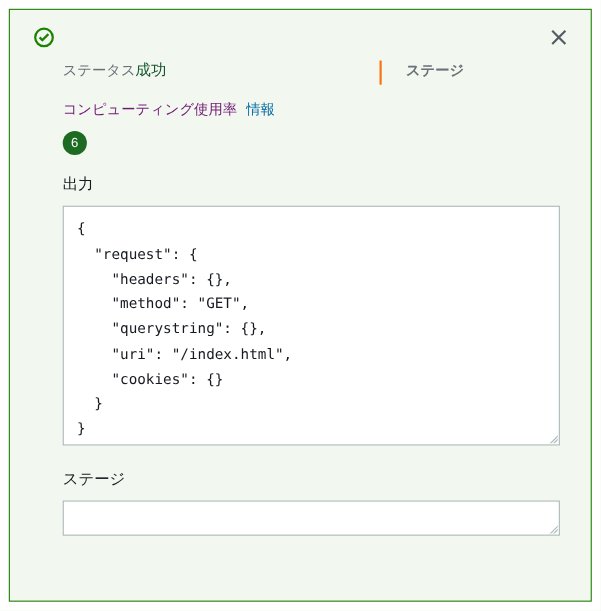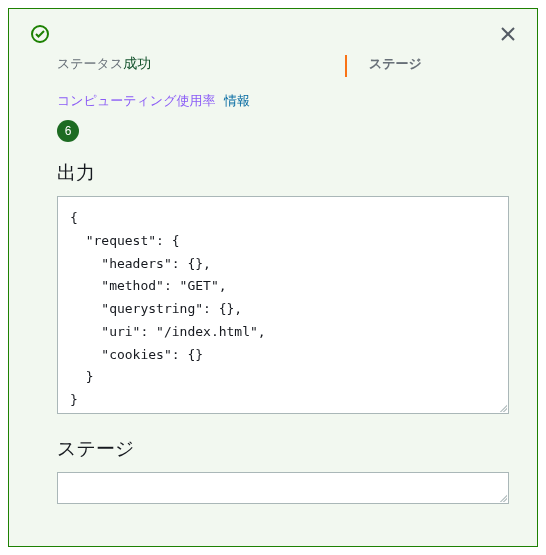--- a/index.html
+++ b/index.html
@@ -78,21 +78,21 @@
   .meta-value {
     font-size: 14px;
     color: #14532d;
   }
   .compute-row {
     margin-left: 26px;
     margin-bottom: 6px;
   }
   .compute-label {
     font-size: 13px;
-    color: #8b5cf6;
+    color: #701a75;
   }
   .info-link {
     font-size: 13px;
     color: #0369a1;
     margin-left: 4px;
     cursor: pointer;
   }
   .badge {
     display: inline-flex;
     align-items: center;
@@ -101,21 +101,21 @@
     color: #fff;
     width: 22px;
     height: 22px;
     border-radius: 50%;
     font-size: 12px;
     margin-left: 26px;
     margin-top: 4px;
     margin-bottom: 18px;
   }
   .section-title {
-    font-size: 19px;
+    font-size: 14px;
     font-weight: 400;
     color: #16191f;
     margin-left: 26px;
     margin-bottom: 10px;
   }
   .output-box, .log-box {
     margin-left: 26px;
     margin-right: 6px;
     background: #fff;
     border: 1px solid #aab7b8;

